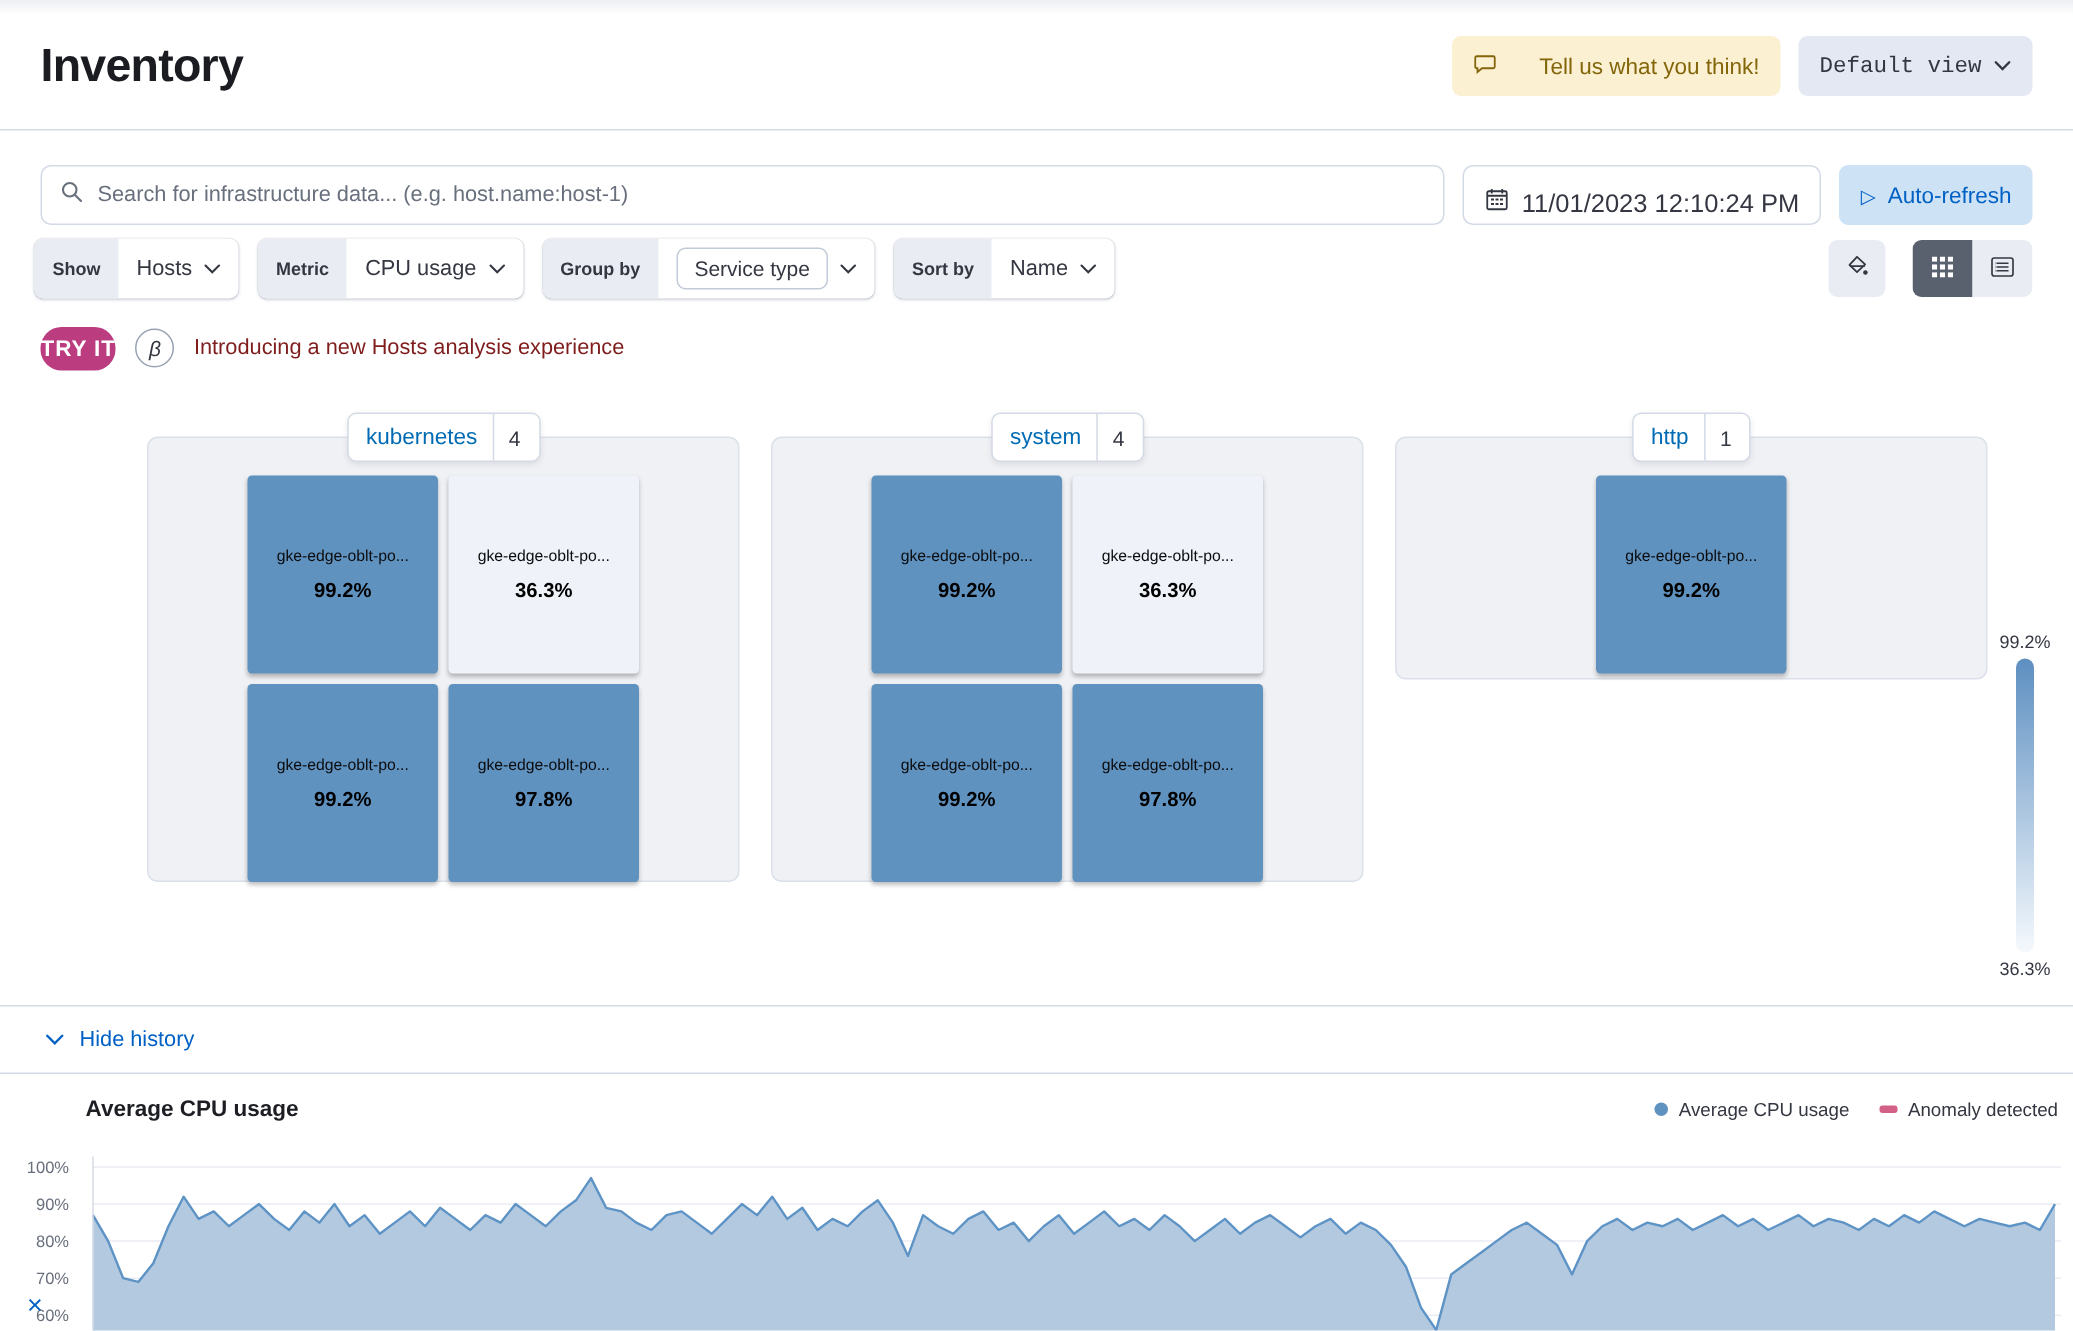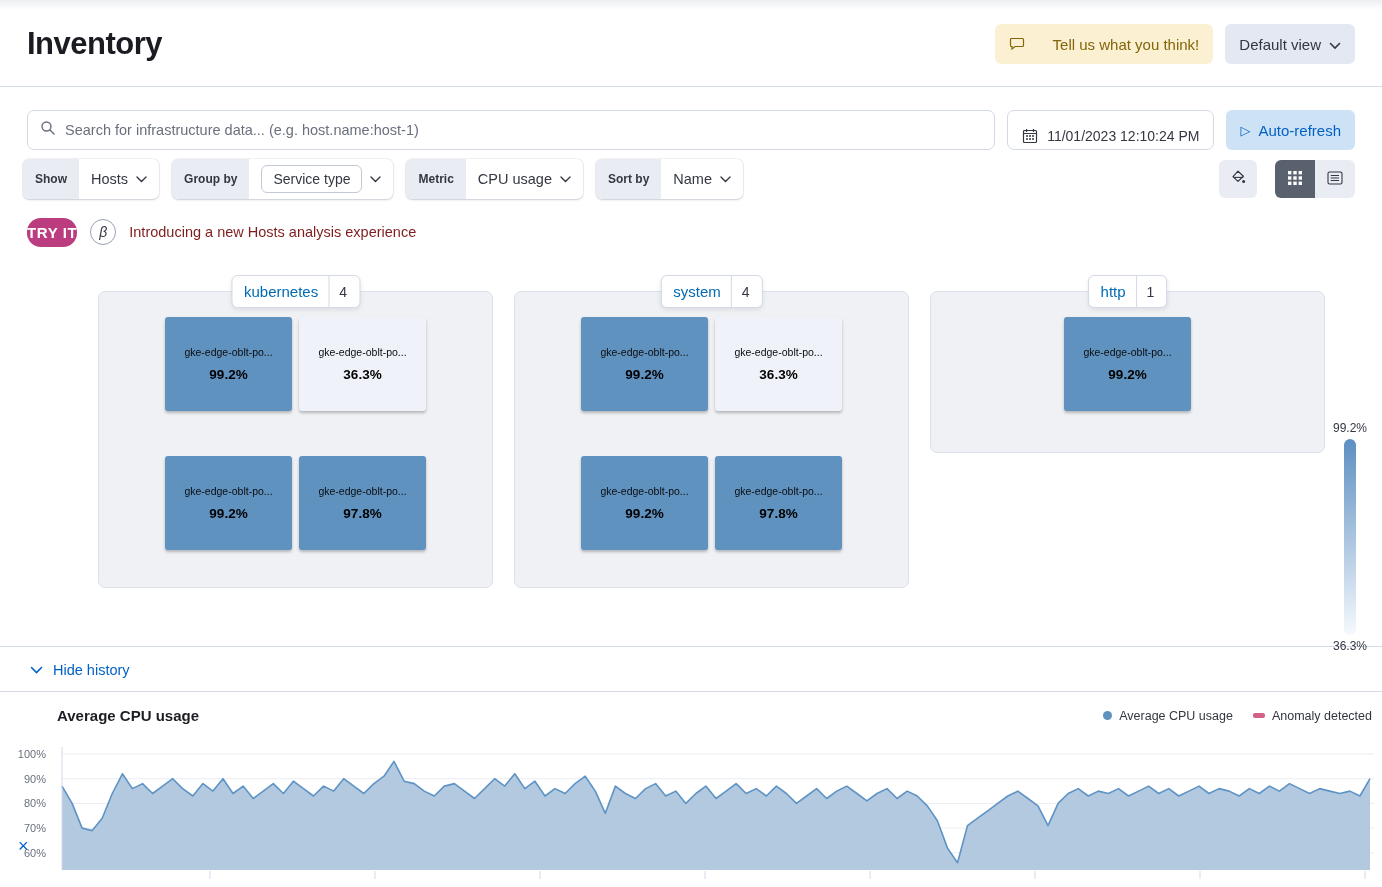--- a/index.html
+++ b/index.html
@@ -10,33 +10,33 @@
     background:linear-gradient(#eceef2,#fff); pointer-events:none; }
 
   
   .page-header { display:flex; align-items:center; padding:24px 27px 0 27px; }
   .page-title { font-size:31px; font-weight:700; color:#1a1c21; letter-spacing:-.5px; }
   .header-actions { margin-left:auto; display:flex; gap:12px; align-items:center; }
   .btn { display:inline-flex; align-items:center; gap:8px; border:none; cursor:pointer;
     border-radius:6px; height:40px; padding:0 14px; font-size:15px; font-weight:500;
     font-family:inherit; }
   .btn-feedback { background:#fbf1d2; color:#83650a;gap:28px; }
-  .btn-view { background:#e3e8f2; color:#343741; }
+  .btn-view { background:#e3e8f2; color:#343741;font-family:Liberation Mono, monospace; }
   .chev { display:inline-block; }
   .header-rule { border:none; border-top:1px solid #d3dae6; margin-top:22px; }
 
   
   .toolbar { display:flex; gap:12px; align-items:center; margin:23px 27px 0 27px; }
   .search-box { flex:1; display:flex; align-items:center; gap:9px; height:40px;
     border:1px solid #d3dae6; border-radius:7px; padding:0 12px; background:#fff; }
   .search-box input { border:none; outline:none; flex:1; font-size:14.5px;
     font-family:inherit; color:#343741; background:transparent; }
   .search-box input::placeholder { color:#69707d; }
-  .date-btn { display:flex; align-items:flex-start; gap:9px; height:40px; padding:17px 14px;
-    border:1px solid #d3dae6; border-radius:7px; background:#fff; font-size:14px;
+  .date-btn { display:flex; align-items:flex-end; gap:9px; height:40px; padding:3px 14px;
+    border:1px solid #d3dae6; border-radius:7px; background:#fff; font-size:17px;
     color:#343741; cursor:pointer; font-family:inherit; }
   .btn-refresh { background:#cde2f5; color:#0061c5; font-size:15px; }
   .play-glyph { font-size:13px; }
 
   
   .filter-row { display:flex; align-items:center; gap:13px; margin:9px 27px 0 23px; }
   .filter-group { display:flex; align-items:stretch; height:40px; background:#fff;
     border-radius:6px; box-shadow:0 1px 2px rgba(125,135,153,.35), 0 0 0 0.5px rgba(125,135,153,.2);
     overflow:visible; cursor:pointer; }
   .filter-label { display:flex; align-items:center; background:#e9edf3; padding:0 12px;
@@ -70,34 +70,34 @@
     box-shadow:0 2px 4px rgba(0,0,0,.08); cursor:pointer; white-space:nowrap; }
   .group-chip .gname { color:#006bb4; font-size:15px; font-weight:500; }
   .group-chip .gsep { width:1px; align-self:stretch; background:#d3dae6; }
   .group-chip .gcount { font-size:14px; color:#343741; }
   .group-panel { background:#eff1f5; border:1px solid #dbe0ea; border-radius:7px;
     width:395px; display:flex; justify-content:center; }
   .panel-tall { height:297px; padding-top:25px; }
   .panel-short { height:162px; padding-top:25px; }
   .tile-grid { display:grid; grid-template-columns:repeat(2,127px); gap:7px; }
   .tile-grid.single { grid-template-columns:127px; }
-  .host-tile { width:127px; height:94px; border-radius:3px; display:flex; flex-direction:column;
+  .host-tile { width:127px; height:132px; border-radius:3px; display:flex; flex-direction:column;
     align-items:center; justify-content:center; cursor:pointer;
     box-shadow:0 2px 3px rgba(0,0,0,.25); }
   .host-tile .hname { font-size:10.5px; color:#0b0c0e; max-width:118px; overflow:hidden;
     white-space:nowrap; }
   .host-tile .hval { font-size:13.5px; font-weight:700; color:#000; margin-top:9px; }
 
   .scale-legend { position:absolute; top:130px; right:8px; width:48px; display:flex;
     flex-direction:column; align-items:center; gap:4px; }
   .scale-legend .sl-txt { font-size:12px; color:#343741; }
   .sl-bar { width:12px; height:196px; border-radius:6px; }
 
   
-  .history-bar { margin-top:58px; border-top:1px solid #d3dae6; border-bottom:1px solid #d3dae6;
+  .history-bar { margin-top:82px; border-top:1px solid #d3dae6; border-bottom:1px solid #d3dae6;
     padding:13px 0 13px 30px; }
   .history-toggle { display:inline-flex; align-items:center; gap:10px; color:#0061c5;
     font-size:14.5px; font-weight:500; cursor:pointer; background:none; border:none;
     font-family:inherit; }
 
   
   .chart-head { display:flex; align-items:center; margin:15px 10px 0 57px; }
   .chart-title { font-size:15px; font-weight:700; color:#1d1e24; }
   .chart-legend { margin-left:auto; display:flex; align-items:center; gap:20px; }
   .legend-item { display:flex; align-items:center; gap:7px; font-size:12.5px; color:#343741;
@@ -166,32 +166,32 @@
   <div class="filter-group">
     <span class="filter-label">Show</span>
     <span class="filter-value">
       <span>Hosts</span>
       <svg width="11" height="7" viewBox="0 0 11 7" fill="none" stroke="#343741" stroke-width="1.4" stroke-linecap="round">
           <path d="M1 1 L5.5 5.5 L10 1"></path>
         </svg>
     </span>
   </div>
   <div class="filter-group">
+    <span class="filter-label">Metric</span>
+    <span class="filter-value">
+      <span>CPU usage</span>
+      <svg width="11" height="7" viewBox="0 0 11 7" fill="none" stroke="#343741" stroke-width="1.4" stroke-linecap="round">
+          <path d="M1 1 L5.5 5.5 L10 1"></path>
+        </svg>
+    </span>
+  </div>
+  <div class="filter-group">
     <span class="filter-label">Group by</span>
     <span class="filter-value">
       <span class="combo-pill">Service type</span>
-      <svg width="11" height="7" viewBox="0 0 11 7" fill="none" stroke="#343741" stroke-width="1.4" stroke-linecap="round">
-          <path d="M1 1 L5.5 5.5 L10 1"></path>
-        </svg>
-    </span>
-  </div>
-  <div class="filter-group">
-    <span class="filter-label">Metric</span>
-    <span class="filter-value">
-      <span>CPU usage</span>
       <svg width="11" height="7" viewBox="0 0 11 7" fill="none" stroke="#343741" stroke-width="1.4" stroke-linecap="round">
           <path d="M1 1 L5.5 5.5 L10 1"></path>
         </svg>
     </span>
   </div>
   <div class="filter-group">
     <span class="filter-label">Sort by</span>
     <span class="filter-value">
       <span>Name</span>
       <svg width="11" height="7" viewBox="0 0 11 7" fill="none" stroke="#343741" stroke-width="1.4" stroke-linecap="round">

